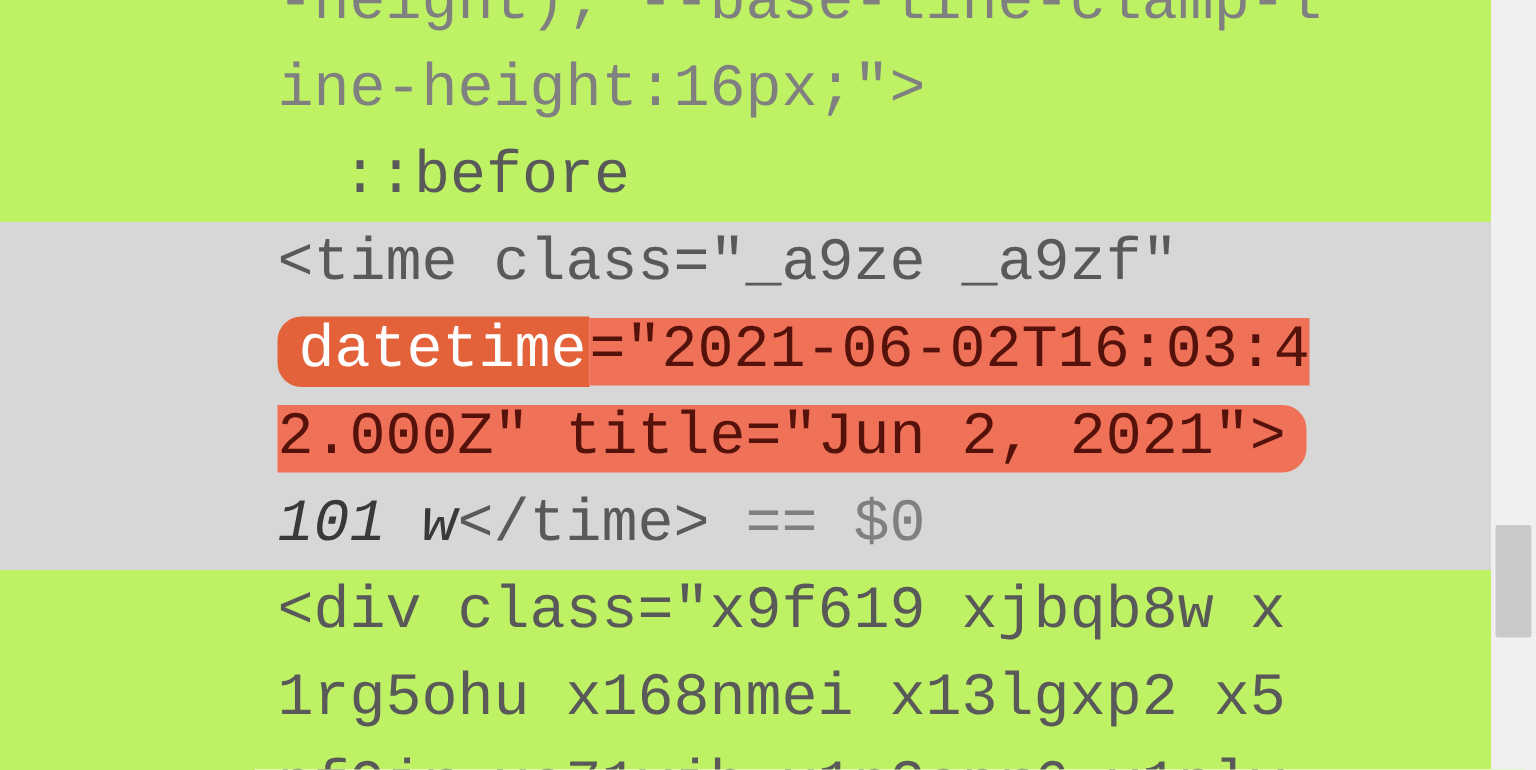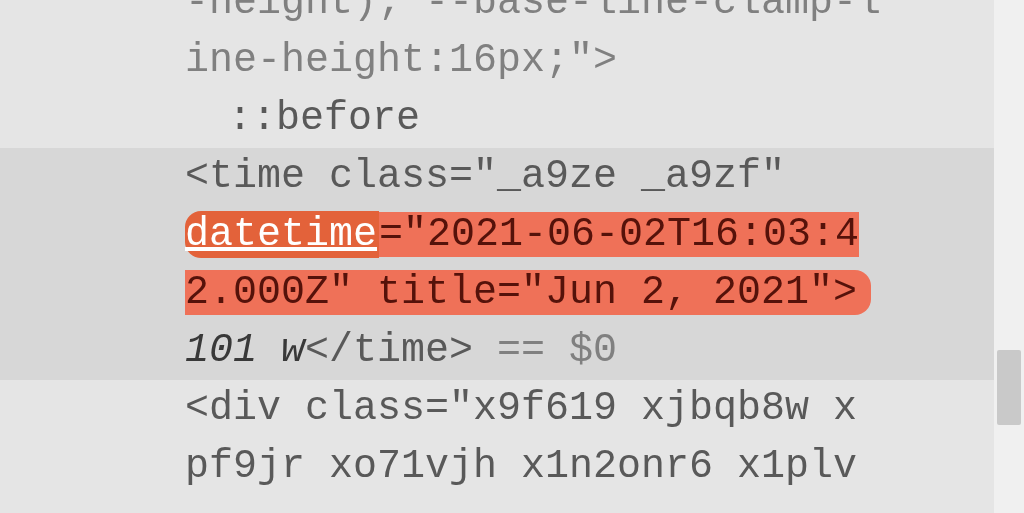--- a/index.html
+++ b/index.html
@@ -7,21 +7,21 @@
     padding: 0;
     width: 1024px;
     height: 513px;
     overflow: hidden;
     background: #ffffff;
   }
   .viewport {
     position: relative;
     width: 1024px;
     height: 513px;
-    background: #e5e5e5;
+    background: #bef264;
   }
   .scrollbar-track {
     position: absolute;
     right: 0;
     top: 0;
     width: 30px;
     height: 513px;
     background: #f0f0f0;
   }
   .scrollbar-thumb {
@@ -65,22 +65,21 @@
   }
   .dark-text { color: #393939; font-style: italic; }
   .mid-text { color: #595959; }
   .light-text { color: #808080; }
 
   .highlight1 {
     background: #e3623a;
     color: #ffffff;
     border-top-left-radius: 16px;
     border-bottom-left-radius: 16px;
-    padding: 1px 2px 1px 0;
-    text-decoration: underline;
+    padding: 1px 2px 1px 14px;
   }
   .highlight2 {
     background: #ef7158;
     color: #55120a;
     padding: 0px 0px;
   }
   .h2-lead { border-top-left-radius: 0; border-bottom-left-radius: 0; }
   .h2-trail { padding-right: 14px; border-top-right-radius: 16px; border-bottom-right-radius: 16px; }
 </style>
 </head>
@@ -113,20 +112,23 @@
   </div>
 
   <div class="selected-row">
     <span class="dark-text">101 w</span><span class="mid-text">&lt;/time&gt;</span><span class="light-text"> == $0</span>
   </div>
 
   <div class="indented-block">
     <span class="mid-text">&lt;div class="x9f619 xjbqb8w x</span>
   </div>
   <div class="indented-block">
+    <span class="mid-text">1rg5ohu x168nmei x13lgxp2 x5</span>
+  </div>
+  <div class="indented-block">
     <span class="mid-text">pf9jr xo71vjh x1n2onr6 x1plv</span>
   </div>
 
 </div>
 
 <div class="scrollbar-track">
   <div class="scrollbar-thumb"></div>
 </div>
 
 </div>

